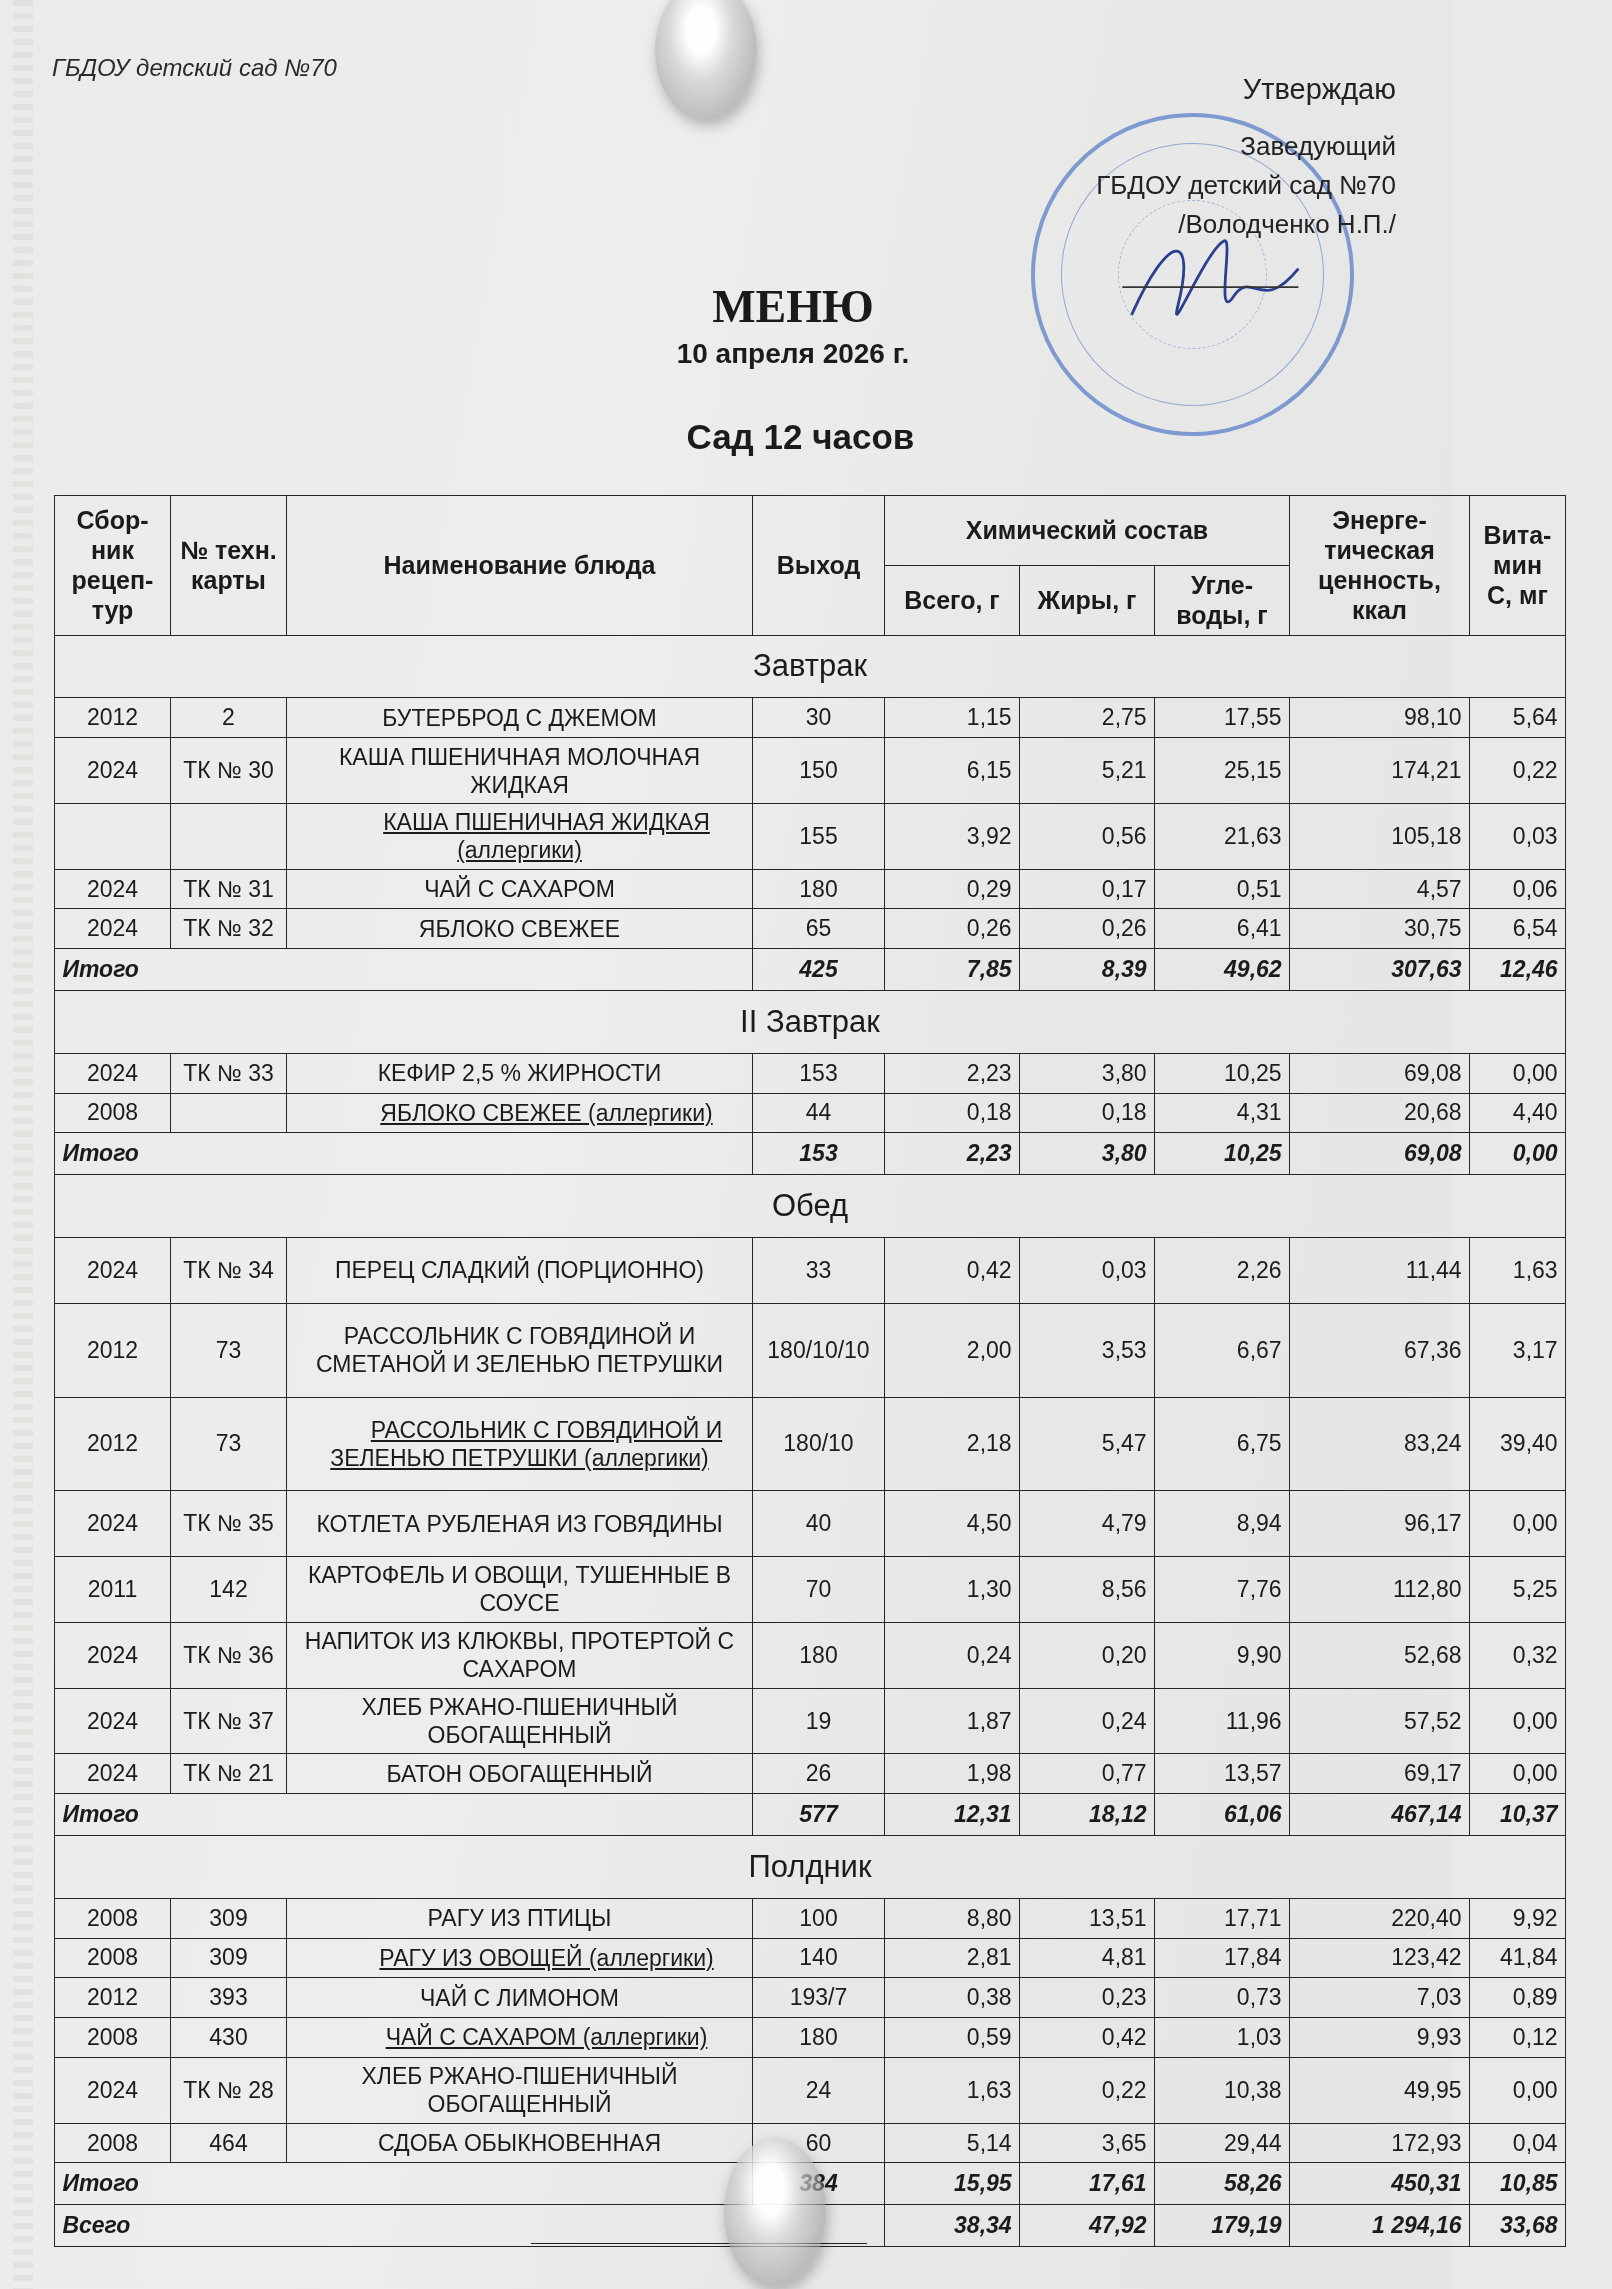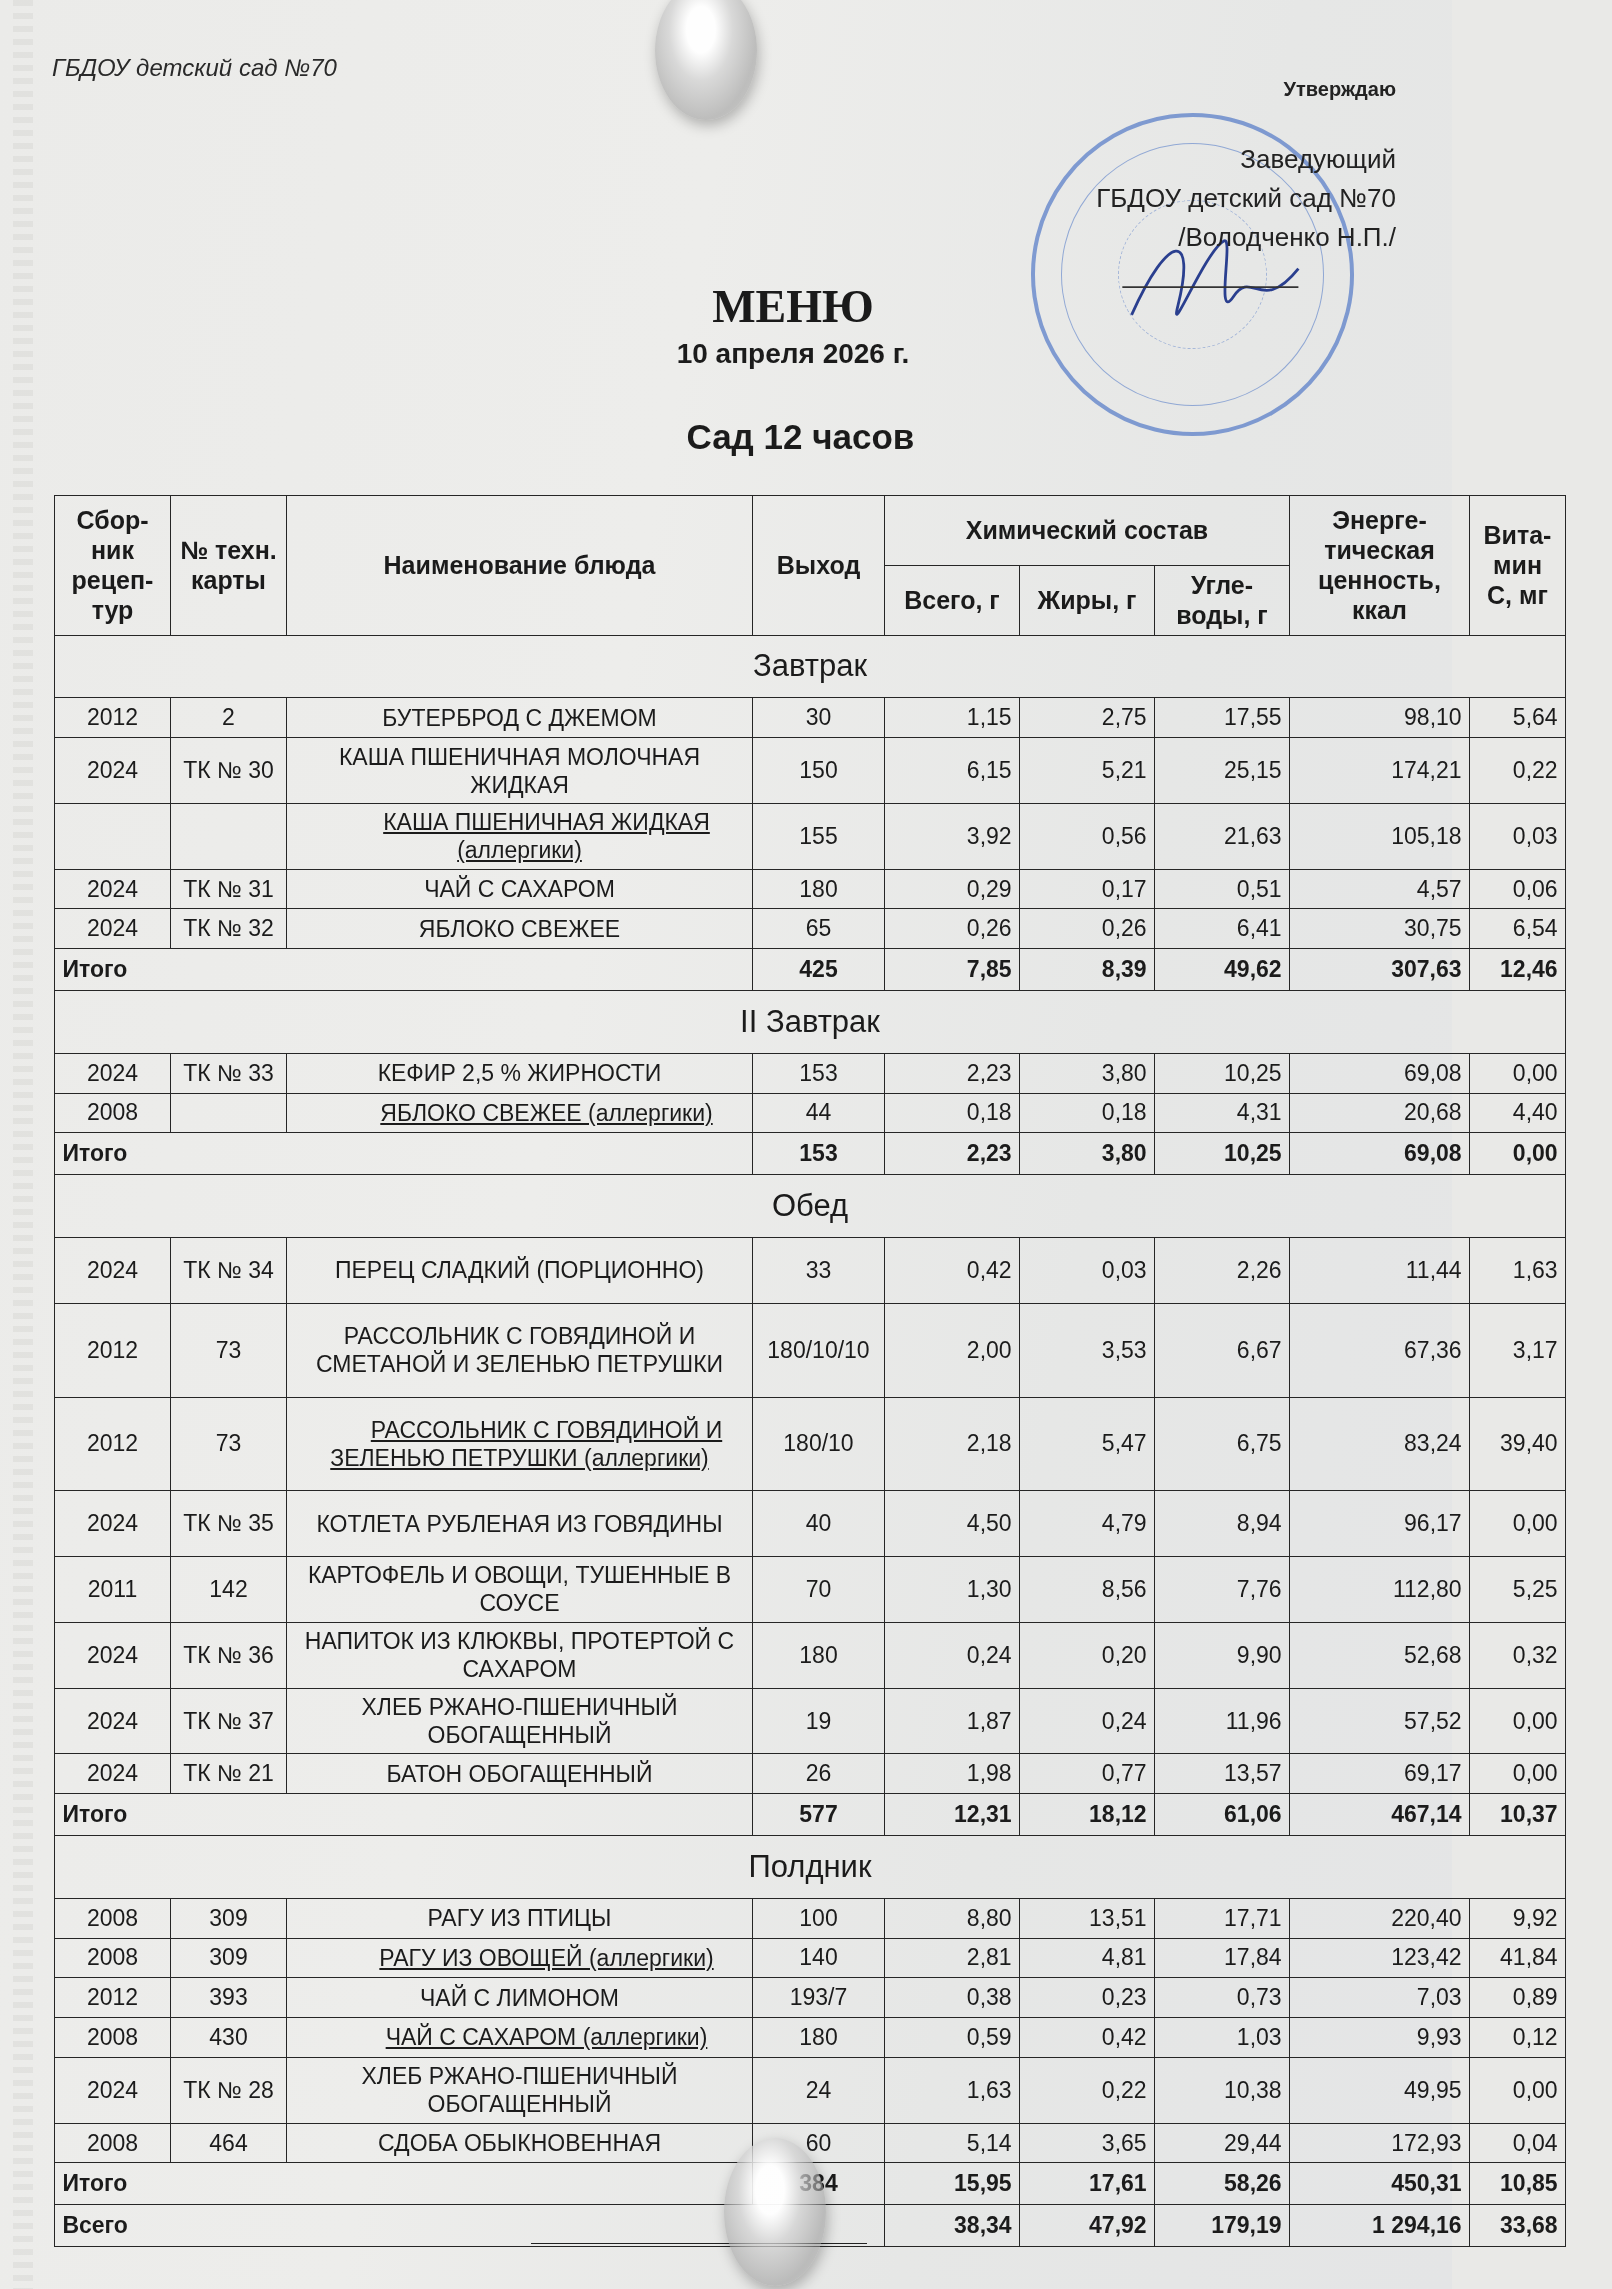--- a/index.html
+++ b/index.html
@@ -20,21 +20,21 @@
     opacity: .55;
   }
   .org {
     position: absolute; left: 52px; top: 54px;
     font-style: italic; font-size: 24px; color: #2a2a2a;
   }
   .approve {
     position: absolute; right: 56px; top: 70px; text-align: right;
     font-size: 26px; line-height: 39px; color: #222;
   }
-  .approve .hd { font-weight: bold; font-size: 20px; margin-bottom: 31px; }
+  .approve .hd { font-weight: normal; font-size: 29px; margin-bottom: 18px; }
   .stamp {
     position: absolute; left: 1031px; top: 113px; width: 315px; height: 315px;
     border-radius: 50%; border: 4.6px solid rgba(40,90,190,.55);
     transform: rotate(-8deg);
   }
   .stamp::before {
     content: ""; position: absolute; inset: 26px; border-radius: 50%;
     border: 1.9px solid rgba(40,90,190,.45);
   }
   .stamp::after {
@@ -72,21 +72,21 @@
   .c-center { text-align: center; }
   .c-num { text-align: right; }
   .c-name { text-align: center; line-height: 28px; }
   .c-name.indent { text-indent: 54px; text-decoration: underline; }
   tr.section td {
     text-align: center; font-weight: normal; font-size: 31px; height: 58px;
   }
   tr.item td { height: 35px; }
   tr.item.tall td { height: 61px; }
   tr.item.xtall td { height: 89px; }
-  tr.total td { font-weight: bold; height: 37px; }
+  tr.total td { font-weight: bold; height: 37px; font-style: italic; }
   tr.total td.label { text-align: left; }
   .pin {
     position: absolute; border-radius: 50%;
     background: radial-gradient(ellipse at 45% 35%, rgba(255,255,255,.95) 0 18%, rgba(210,210,210,.75) 40%, rgba(150,150,150,.55) 70%, rgba(120,120,120,.3) 100%);
     box-shadow: 1.9px 5.6px 13px rgba(0,0,0,.25);
   }
   .pin-top { left: 655px; top: -18.6px; width: 102px; height: 139px; }
   .pin-bottom { left: 724px; top: 2138px; width: 102px; height: 148px; }
   .sign-line {
     position: absolute; left: 531px; top: 2243px; width: 336px; height: 0;

